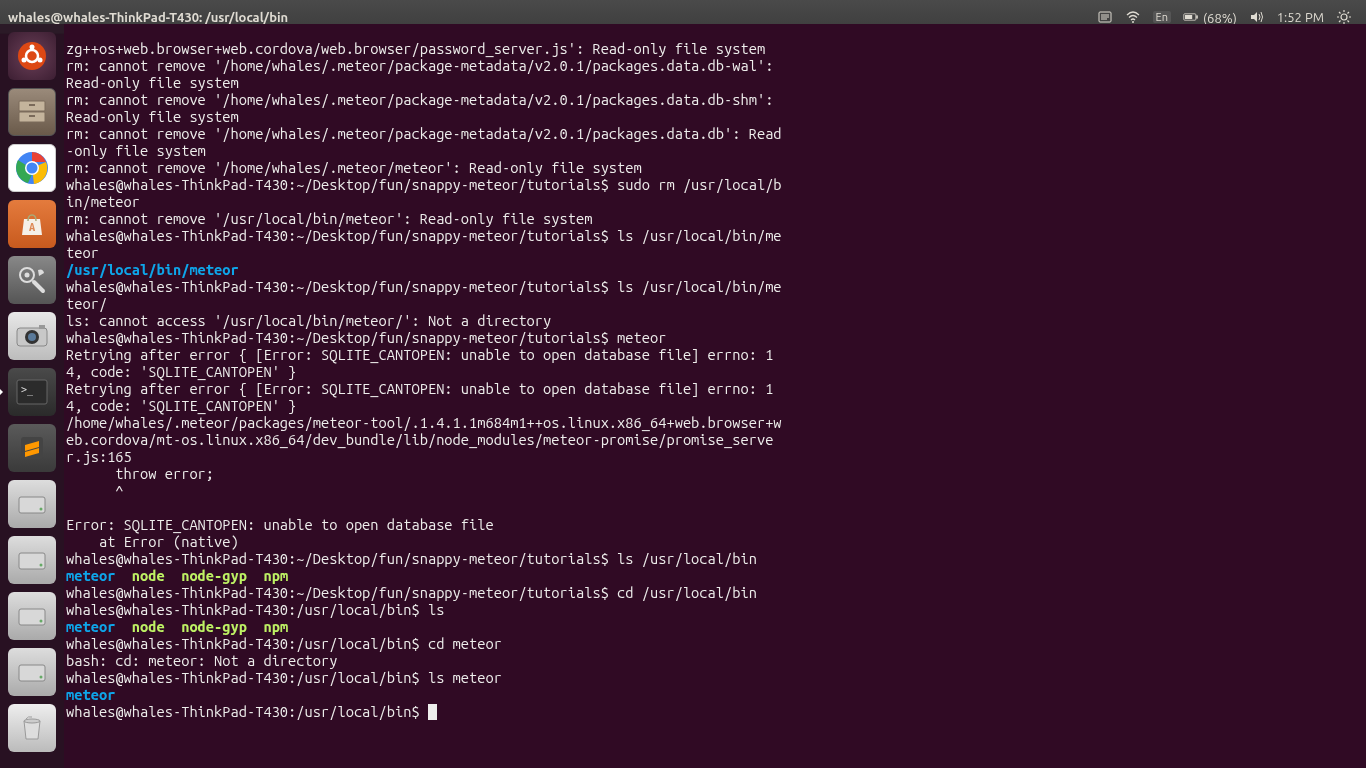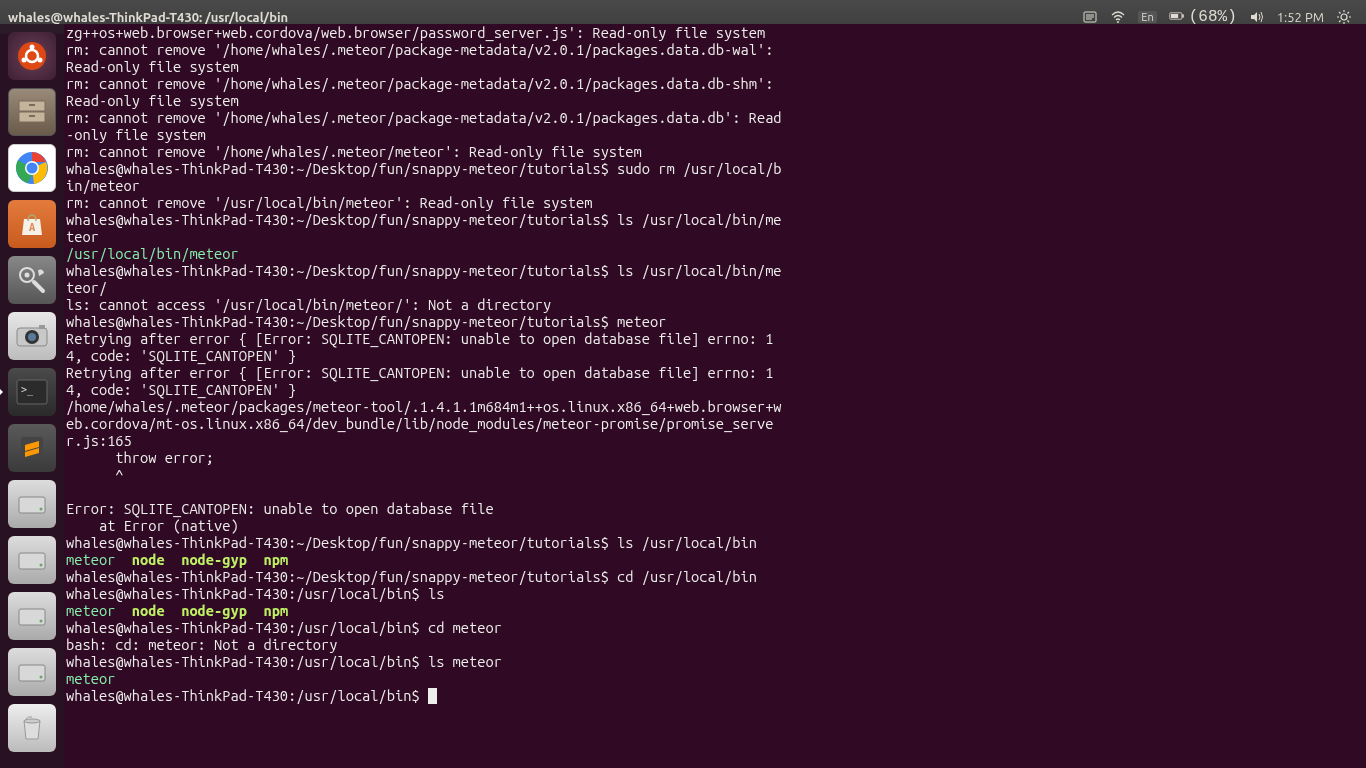--- a/index.html
+++ b/index.html
@@ -17,23 +17,23 @@
   color: #dfdbd2;
   display: flex;
   align-items: center;
   font-family: Ubuntu, sans-serif;
   font-size: 13px;
   padding: 0 8px;
   border-bottom: 1px solid #2a2a2a;
 }
 .topbar .title { font-weight: bold; flex: 0 0 auto; }
 .topbar .spacer { flex: 1; }
-.topbar .indicator { padding: 0 6px; display: flex; align-items: flex-start; gap: 4px; }
+.topbar .indicator { padding: 0 6px; display: flex; align-items: flex-end; gap: 4px; }
 .topbar svg { width: 16px; height: 16px; fill: #dfdbd2; }
-.battery-text { font-size: 16px; font-family: Liberation Mono, monospace; }
+.battery-text { font-size: 13px; }
 .launcher {
   position: absolute;
   left: 0;
   top: 24px;
   width: 64px;
   height: 744px;
   background: rgba(40, 20, 35, 0.85);
   display: flex;
   flex-direction: column;
   align-items: center;
@@ -62,26 +62,26 @@
 .terminal {
   position: absolute;
   left: 64px;
   top: 24px;
   width: 1302px;
   height: 744px;
   background: #300a24;
   color: #eeeeec;
   font-size: 14.7px;
   line-height: 17px;
-  padding: 0px 2px;
+  padding: 16px 2px;
   white-space: pre;
   overflow: hidden;
 }
 .terminal .line { white-space: pre-wrap; word-break: break-all; width: 720px; }
-.green { color: #86efac; font-weight: normal; }
+.green { color: #0ea5e9; font-weight: bold; }
 .cyan { color: #bef264; font-weight: bold; }
 .cursor {
   display: inline-block;
   width: 9px;
   height: 16px;
   background: #eeeeec;
   vertical-align: text-bottom;
 }
 .lang-box {
   background: #555;

